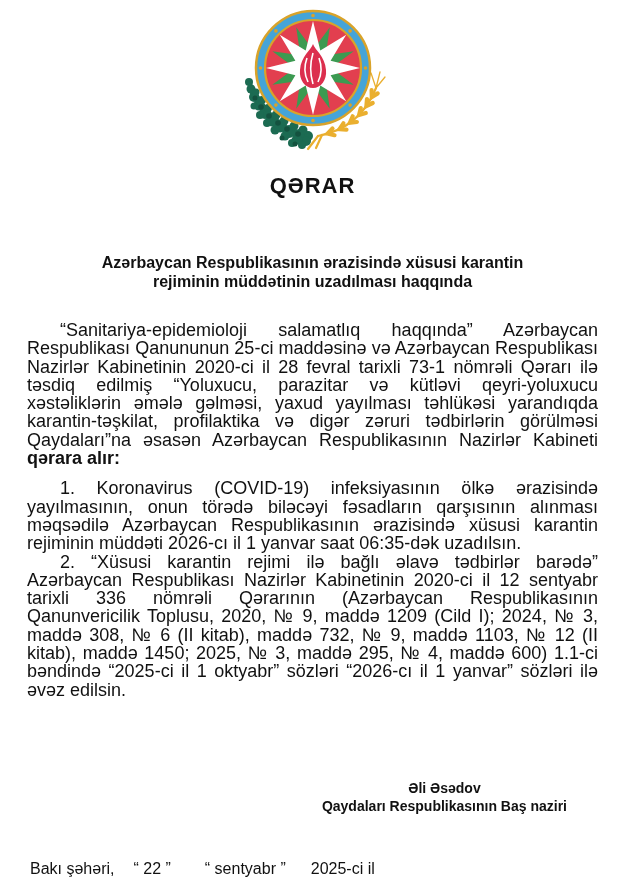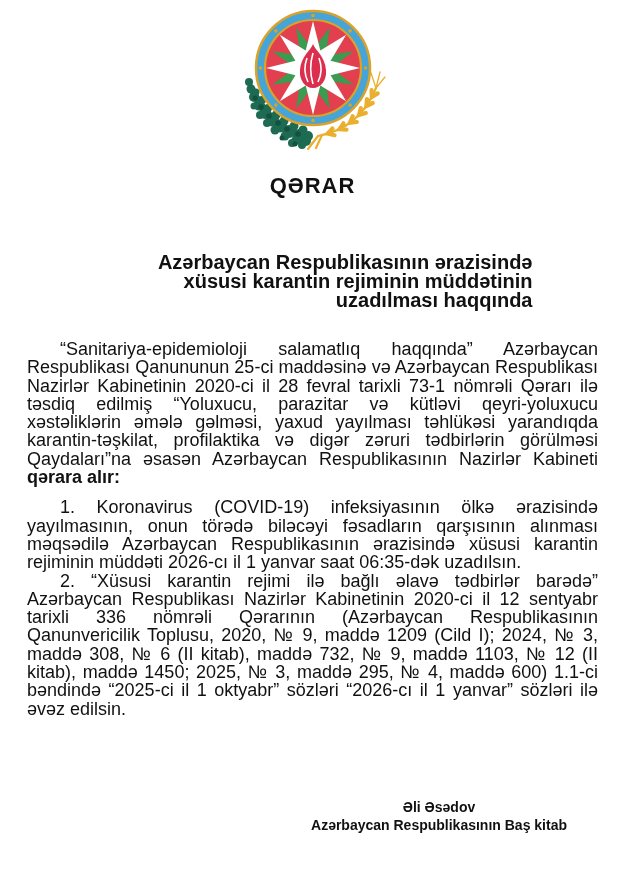--- a/index.html
+++ b/index.html
@@ -1,21 +1,21 @@
 <!DOCTYPE html>
 <html><head>
 <meta charset="utf-8">
 <style>
   html,body { margin:0; padding:0; background:#ffffff; }
   body { width:625px; height:878px; font-family:"Liberation Sans", sans-serif; color:#111; }
   .page { width:625px; height:878px; overflow:hidden; background:#fff; }
   .emblem { display:block; margin:8px auto 0; }
   .org-title { margin-top:16px; text-align:center; font-weight:bold; font-size:21px; line-height:26px; letter-spacing:0.2px; }
   .doc-type { margin-top:17px; text-align:center; font-weight:bold; font-size:22px; letter-spacing:1px; }
-  .subject { margin:54px auto 0; max-width:440px; text-align:right; font-weight:bold; font-size:20px; line-height:19px; }
+  .subject { margin:54px auto 0; max-width:440px; text-align:center; font-weight:bold; font-size:16px; line-height:19px; }
   .content { margin:30px 27px 0 27px; font-size:18px; line-height:18.3px; text-align:justify; }
   .content p { margin:0; text-indent:33px; }
   .content p.intro { margin-bottom:12px; }
   .b { font-weight:bold; }
   .signature { display:block; margin:80px 58px 0 auto; width:max-content; text-align:center;
                font-weight:bold; font-size:14px; line-height:18.5px; }
   .dateline { margin:44px 0 0 30px; font-size:16px; }
   .dateline .u { display:inline-block; border-bottom:1.5px solid #000; padding:0 9px 2px 9px; }
   .dateline .day { margin-left:10px; }
   .dateline .month { margin-left:16px; }
@@ -109,20 +109,20 @@
   <div class="subject">Azərbaycan Respublikasının ərazisində xüsusi karantin rejiminin müddətinin uzadılması haqqında</div>
 
   <div class="content">
     <p class="intro"><span>“Sanitariya-epidemioloji salamatlıq haqqında” Azərbaycan Respublikası Qanununun 25-ci maddəsinə və Azərbaycan Respublikası Nazirlər Kabinetinin 2020-ci il 28 fevral tarixli 73-1 nömrəli Qərarı ilə təsdiq edilmiş “Yoluxucu, parazitar və kütləvi qeyri-yoluxucu xəstəliklərin əmələ gəlməsi, yaxud yayılması təhlükəsi yarandıqda karantin-təşkilat, profilaktika və digər zəruri tədbirlərin görülməsi Qaydaları”na əsasən Azərbaycan Respublikasının Nazirlər Kabineti </span><span class="b">qərara alır:</span></p>
     <p>1. Koronavirus (COVID-19) infeksiyasının ölkə ərazisində yayılmasının, onun törədə biləcəyi fəsadların qarşısının alınması məqsədilə Azərbaycan Respublikasının ərazisində xüsusi karantin rejiminin müddəti 2026-cı il 1 yanvar saat 06:35-dək uzadılsın.</p>
     <p>2. “Xüsusi karantin rejimi ilə bağlı əlavə tədbirlər barədə” Azərbaycan Respublikası Nazirlər Kabinetinin 2020-ci il 12 sentyabr tarixli 336 nömrəli Qərarının (Azərbaycan Respublikasının Qanunvericilik Toplusu, 2020, № 9, maddə 1209 (Cild I); 2024, № 3, maddə 308, № 6 (II kitab), maddə 732, № 9, maddə 1103, № 12 (II kitab), maddə 1450; 2025, № 3, maddə 295, № 4, maddə 600) 1.1-ci bəndində “2025-ci il 1 oktyabr” sözləri “2026-cı il 1 yanvar” sözləri ilə əvəz edilsin.</p>
   </div>
 
   <div class="signature">
     <div>Əli Əsədov</div>
-    <div>Azərbaycan Respublikasının Baş kitab</div>
+    <div>Qaydaları Respublikasının Baş naziri</div>
   </div>
 
   <div class="dateline">
     <span>Bakı şəhəri,</span><span class="u day">“ 22 ”</span><span class="u month">“ sentyabr ”</span><span class="year">2025-ci il</span>
   </div>
 
 </div>
 
 </body></html>

